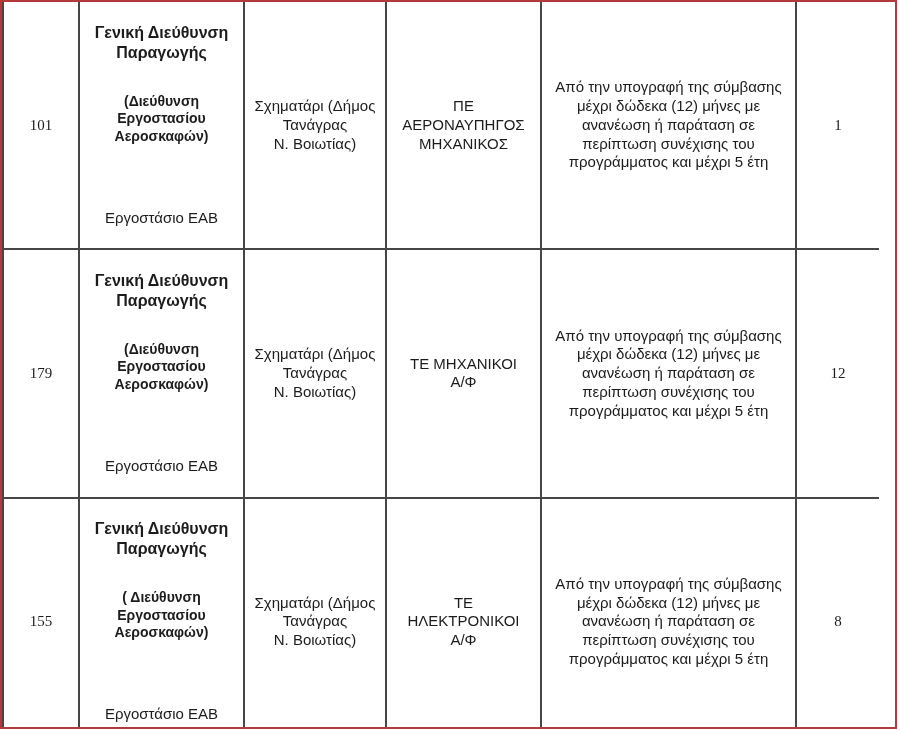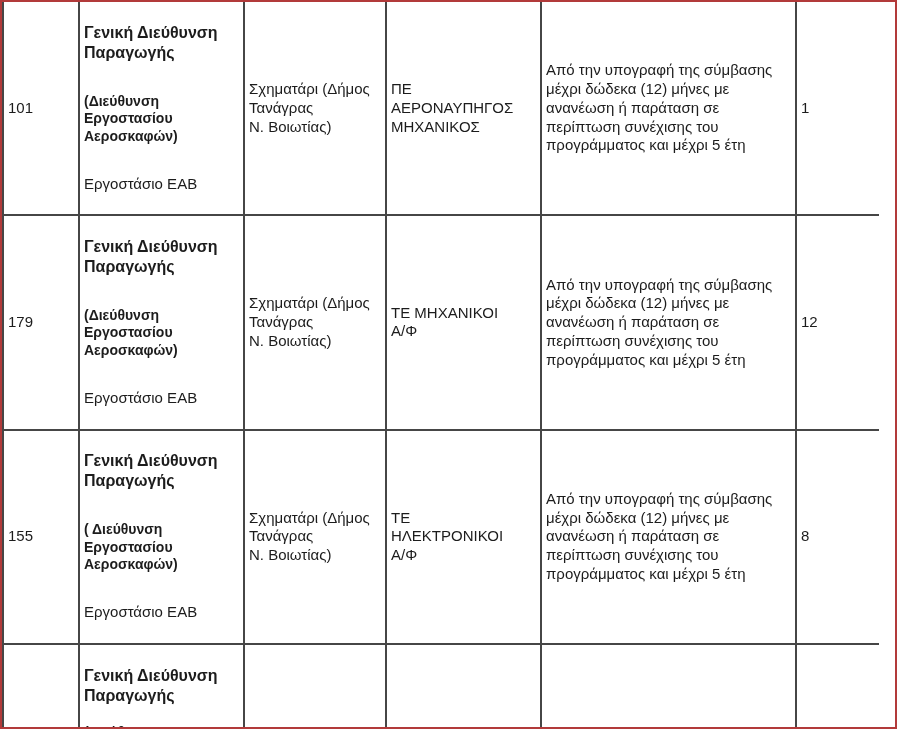--- a/index.html
+++ b/index.html
@@ -16,21 +16,21 @@
     width:877px;height:727px;
     overflow:hidden;
   }
   table.positions{
     border-collapse:collapse;
     table-layout:fixed;
     width:877px;
   }
   table.positions td{
     border:2px solid #464646;
-    text-align:left;
+    text-align:center;
     vertical-align:middle;
     padding:2px 4px;
     font-size:15px;
     line-height:1.25;
     white-space:pre-line;
     overflow:hidden;
   }
   tr.r1{height:150px;}
   tr.r2{height:170px;}
   tr.r3{height:156px;}
@@ -47,23 +47,24 @@
     font-size:14px;
     line-height:1.25;
     margin:0 0 11px 0;
     white-space:pre-line;
     font-weight:bold;
   }
   .unit-factory{
     font-size:15px;
     line-height:1.25;
     white-space:pre-line;
+    margin-top:34px;
   }
   td.c-dur{padding:2px 8px;}
-  td.c-num, td.c-code{font-size:15px;}
+  td.c-num, td.c-code{font-size:15px;font-family:Liberation Serif, serif;}
   .red-frame{
     position:absolute;left:0;top:0;
     width:897px;height:729px;
     box-sizing:border-box;
     border:2px solid #b23a3a;
     pointer-events:none;
     z-index:5;
   }
 </style>
 </head>

